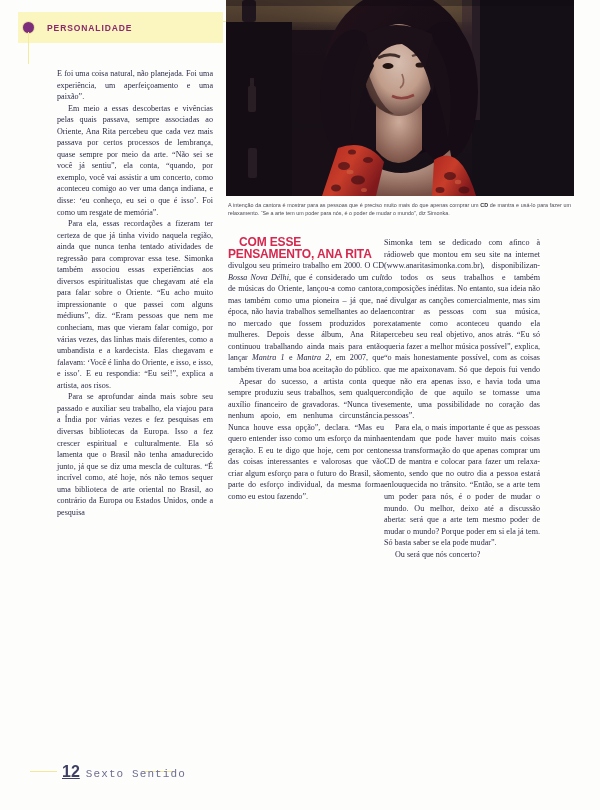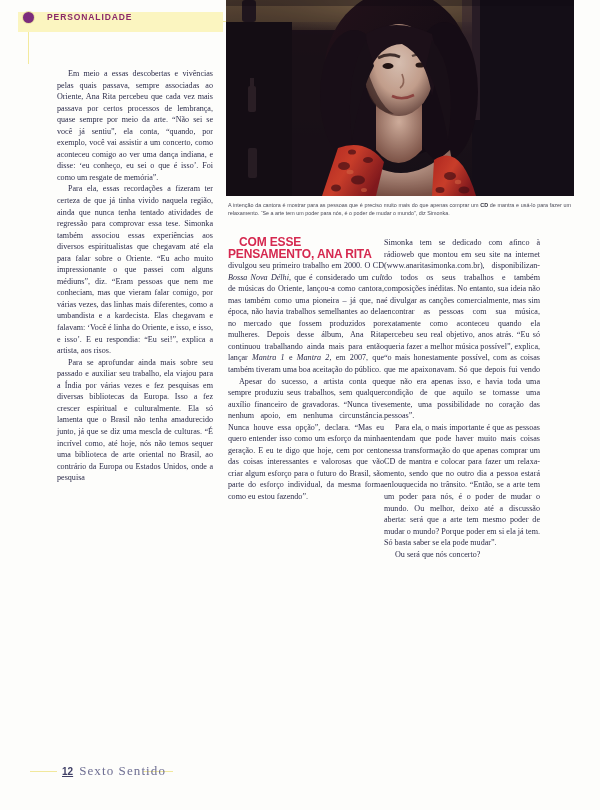--- a/index.html
+++ b/index.html
@@ -20,24 +20,24 @@
     inset: 0;
     background: #fdfdfb;
   }
 
   
   .header-band {
     position: absolute;
     left: 18px;
     top: 12px;
     width: 205px;
-    height: 20px;
+    height: 31px;
     background: #fbf5c0;
     display: flex;
-    align-items: flex-start;
+    align-items: center;
   }
   .header-dot {
     width: 11px;
     height: 11px;
     border-radius: 50%;
     background: #7c2d7c;
     margin-left: 5px;
     flex: 0 0 auto;
     box-shadow: 0 0 0 1px #e8dfa0;
   }
@@ -146,28 +146,28 @@
   .footer {
     position: absolute;
     left: 62px;
     top: 763px;
     display: flex;
     align-items: baseline;
     gap: 6px;
   }
   .folio {
     font-family: "Liberation Sans", sans-serif;
-    font-size: 10px;
+    font-size: 16px;
     font-weight: bold;
     color: #3f3f66;
     text-decoration: underline;
   }
   .mag-name {
-    font-family: Liberation Serif, serif;
-    font-size: 13px;
+    font-family: Liberation Mono, monospace;
+    font-size: 11px;
     letter-spacing: 1.1px;
     color: #6e6e92;
   }
 </style>
 </head>
 <body>
 
 <div class="page">
 
   <div class="header-band">
@@ -268,20 +268,21 @@
       <rect x="0" y="0" width="348" height="196" fill="#1a1020" opacity="0.12"></rect>
       <rect x="0" y="0" width="348" height="6" fill="#0d0810" opacity="0.35"></rect>
     </svg>
   </div>
 
   <div class="caption">
     <span>A intenção da cantora é mostrar para as pessoas que é preciso muito mais do que apenas comprar um </span><b>CD</b><span> de mantra e usá-lo para fazer um relaxamento. “Se a arte tem um poder para nós, é o poder de mudar o mundo”, diz Simonka.</span>
   </div>
 
   <div class="col" id="col1">
+    <p class="noindent">E foi uma coisa natural, não pla­nejada. Foi uma experiência, um aperfeiçoamento e uma paixão”.</p>
     <p>Em meio a essas descobertas e vivências pelas quais passava, sempre associadas ao Oriente, Ana Rita percebeu que cada vez mais passava por certos proces­sos de lembrança, quase sempre por meio da arte. “Não sei se você já sentiu”, ela conta, “quan­do, por exemplo, você vai assistir a um concerto, como aconteceu comigo ao ver uma dança india­na, e disse: ‘eu conheço, eu sei o que é isso’. Foi como um resgate de memória”.</p>
     <p>Para ela, essas recordações a fizeram ter certeza de que já tinha vivido naquela região, ainda que nunca tenha tentado atividades de regressão para comprovar essa tese. Simonka também associou essas experiências aos diversos espiritualistas que chegavam até ela para falar sobre o Oriente. “Eu acho muito impressionante o que passei com alguns médiuns”, diz. “Eram pessoas que nem me conheciam, mas que vieram falar comigo, por várias vezes, das li­nhas mais diferentes, como a um­bandista e a kardecista. Elas che­gavam e falavam: ‘Você é linha do Oriente, e isso, e isso, e isso’. E eu respondia: “Eu sei!”, explica a artista, aos risos.</p>
     <p>Para se aprofundar ainda mais sobre seu passado e auxiliar seu trabalho, ela viajou para a Índia por várias vezes e fez pesquisas em diversas bibliotecas da Euro­pa. Isso a fez crescer espiritual e culturalmente. Ela só lamenta que o Brasil não tenha amadure­cido junto, já que se diz uma mes­cla de culturas. “É incrível como, até hoje, nós não temos sequer uma biblioteca de arte oriental no Brasil, ao contrário da Europa ou Estados Unidos, onde a pesquisa</p>
   </div>
 
   <div class="col" id="col2">
     <p class="subhead">COM ESSE PENSAMENTO, ANA RITA</p>
     <p class="noindent">
       <span>divulgou seu primeiro trabalho em 2000. O CD </span><em>Bossa Nova Délhi</em><span>, que é considerado um </span><em>cult</em><span> de músicas do Oriente, lançou-a como cantora, mas também como uma pioneira – já que, na época, não havia trabalhos semelhantes ao dela no mercado que fossem produzidos por mulheres. Depois desse álbum, Ana Rita continuou trabalhando ainda mais para en­tão lançar </span><em>Mantra 1</em><span> e </span><em>Mantra 2</em><span>, em 2007, que também tiveram uma boa aceitação do público.</span>
     </p>

